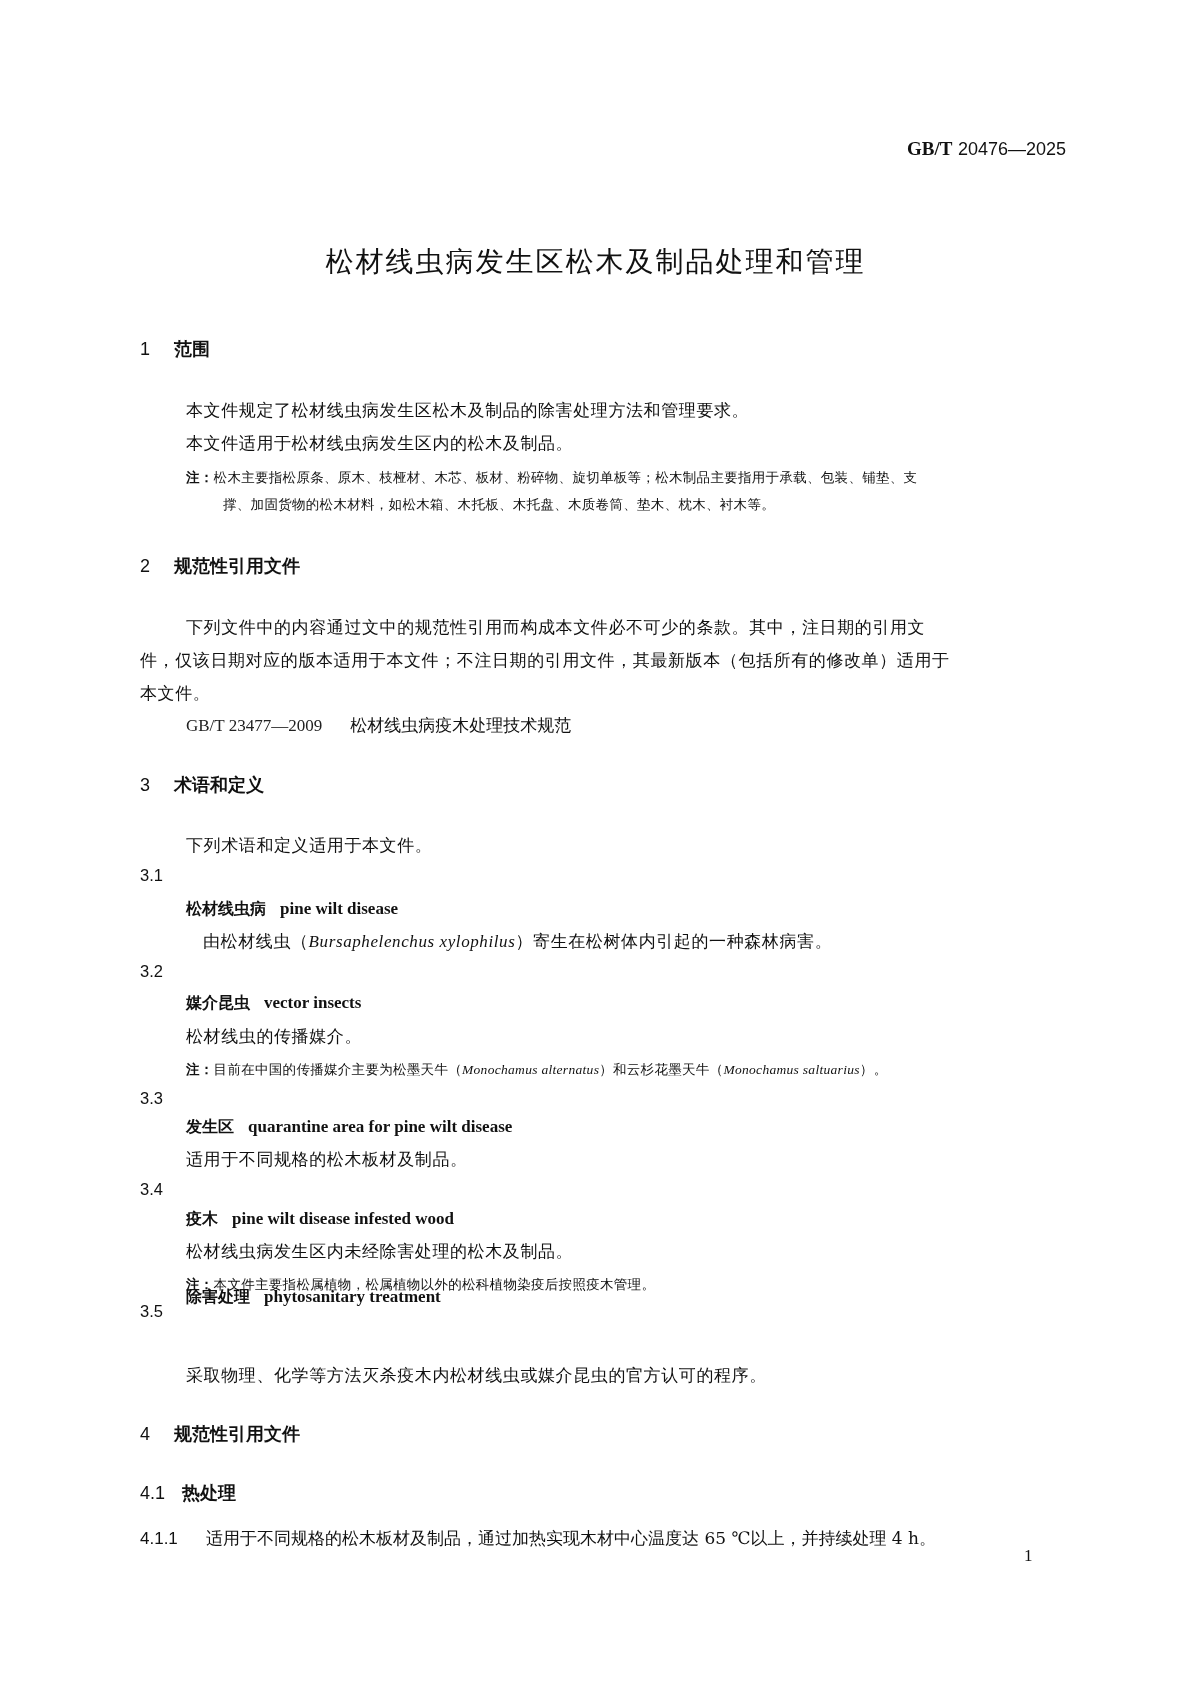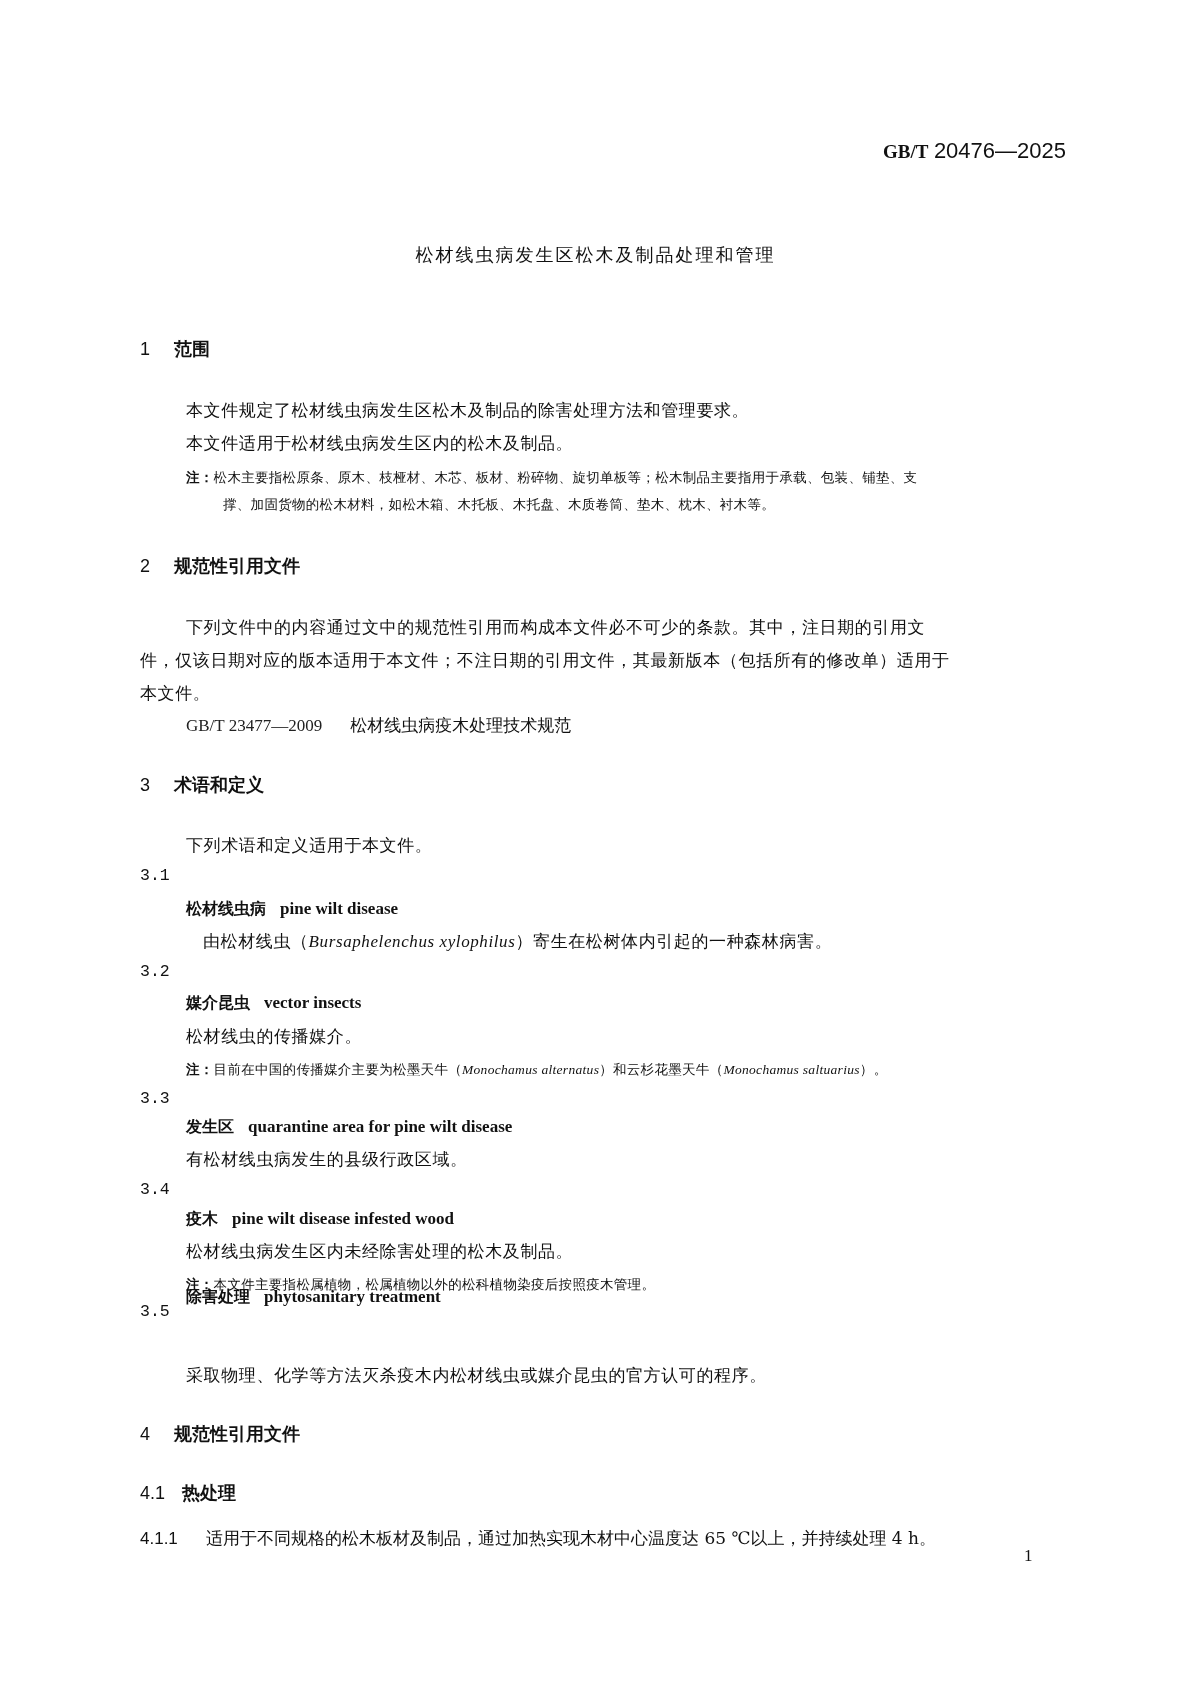--- a/index.html
+++ b/index.html
@@ -1,27 +1,27 @@
 <!DOCTYPE html>
 <html><head>
 <meta charset="utf-8">
 <style>
   html, body { margin:0; padding:0; background:#ffffff; }
   body { width:1191px; height:1685px; position:relative; overflow:hidden; color:#111; font-family:"DejaVu Serif", serif; }
   .abs { position:absolute; white-space:nowrap; }
   .std-no { left:0; width:1066px; text-align:right; top:138px; font-size:17px; }
   .std-no .gb { font-family:"Liberation Serif", serif; font-weight:bold; font-size:19px; }
-  .std-no .num { font-family:"Liberation Sans", sans-serif; font-size:22px; }
-  .title { left:0; width:1191px; text-align:center; top:243px; font-family:"DejaVu Sans", sans-serif; font-size:18px; letter-spacing:2px; }
+  .std-no .num { font-family:"Liberation Sans", sans-serif; font-size:18px; }
+  .title { left:0; width:1191px; text-align:center; top:243px; font-family:"DejaVu Sans", sans-serif; font-size:28px; letter-spacing:2px; }
   .h1 { font-family:"DejaVu Sans", sans-serif; font-weight:bold; font-size:18px; left:140px; }
   .h1 .n { display:inline-block; width:34px; font-weight:normal; font-family:"Liberation Sans", sans-serif; }
   .p { font-size:17px; letter-spacing:0.6px; }
   .note { font-size:13.5px; letter-spacing:0.3px; }
   .note b { font-family:"DejaVu Sans", sans-serif; }
-  .tn { left:140px; font-family:Liberation Mono, monospace; font-size:16.5px; }
+  .tn { left:140px; font-family:Liberation Sans, sans-serif; font-size:16.5px; }
   .term { left:186px; font-family:"DejaVu Sans", sans-serif; font-weight:bold; font-size:16px; }
   .term .en { font-family:"Liberation Serif", serif; font-weight:bold; font-size:17px; margin-left:14px; }
   .it { font-family:"Liberation Serif", serif; font-style:italic; }
   .ref { left:186px; font-size:17px; }
   .ref .code { font-family:"Liberation Serif", serif; margin-right:28px; color:#222; }
   .pagenum { left:1024px; top:1546px; font-family:"Liberation Serif", serif; font-size:17px; }
   .clause { left:140px; font-size:17px; }
   .clause .n { font-family:"Liberation Sans", sans-serif; display:inline-block; width:66px; }
 </style>
 </head>
@@ -73,21 +73,21 @@
 </div>
 <div class="abs p" style="left:186px; top:1025px;">松材线虫的传播媒介。</div>
 <div class="abs note" style="left:186px; top:1061px;">
   <b>注：</b><span>目前在中国的传播媒介主要为松墨天牛（</span><span class="it">Monochamus alternatus</span><span>）和云杉花墨天牛（</span><span class="it">Monochamus saltuarius</span><span>）。</span>
 </div>
 
 <div class="abs tn" style="top:1089px;">3.3</div>
 <div class="abs term" style="top:1117px;">
   <span>发生区</span><span class="en">quarantine area for pine wilt disease</span>
 </div>
-<div class="abs p" style="left:186px; top:1148px;">有松材线虫病发生的县级行政区域。</div>
+<div class="abs p" style="left:186px; top:1148px;">适用于不同规格的松木板材及制品。</div>
 
 <div class="abs tn" style="top:1180px;">3.4</div>
 <div class="abs term" style="top:1209px;">
   <span>疫木</span><span class="en">pine wilt disease infested wood</span>
 </div>
 <div class="abs p" style="left:186px; top:1240px;">松材线虫病发生区内未经除害处理的松木及制品。</div>
 <div class="abs note" style="left:186px; top:1276px;">
   <b>注：</b><span>本文件主要指松属植物，松属植物以外的松科植物染疫后按照疫木管理。</span>
 </div>
 

